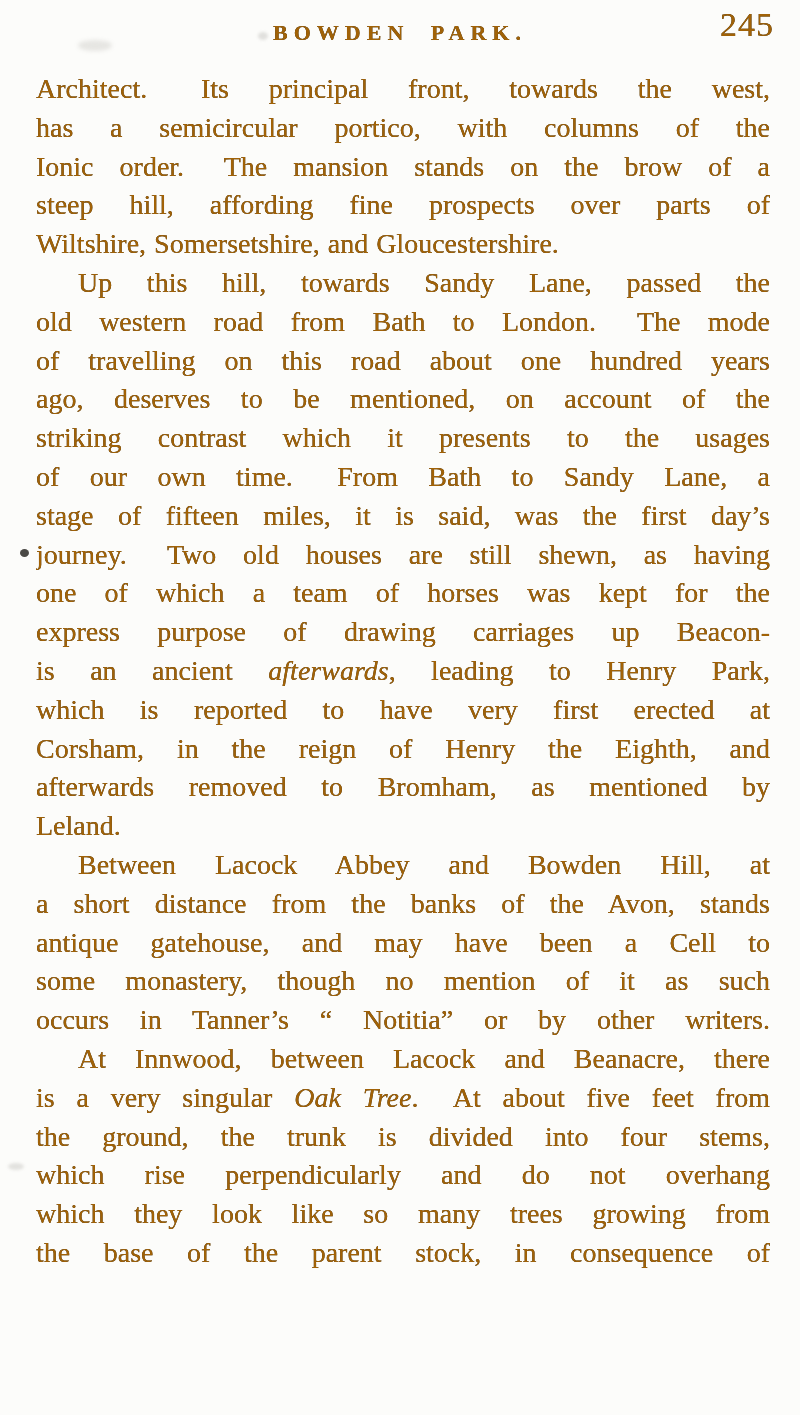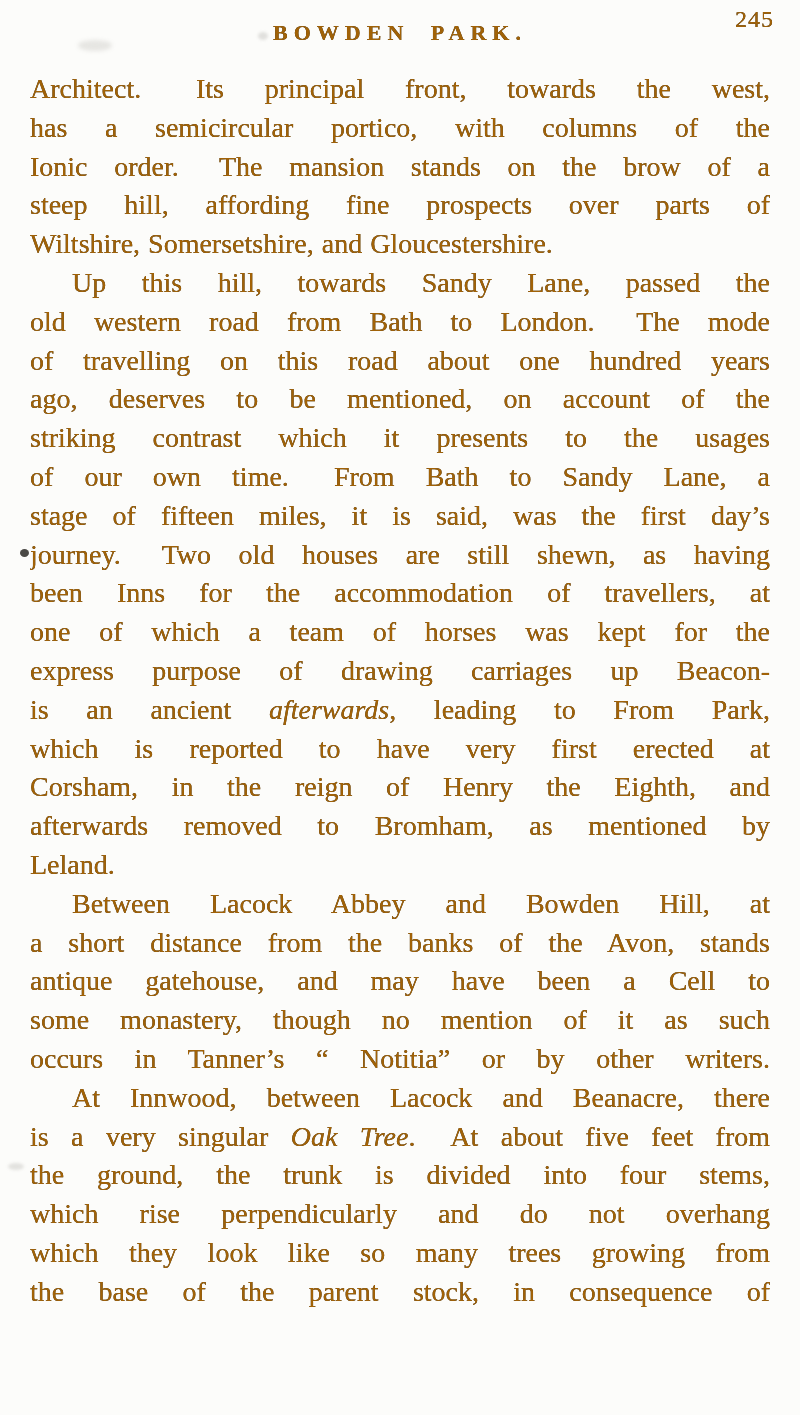--- a/index.html
+++ b/index.html
@@ -33,30 +33,30 @@
     font-size: 22px;
     font-weight: bold;
     letter-spacing: 6px;
     word-spacing: 10px;
     text-shadow: 0 0 0.5px #1f1d1b;
   }
   .page-number {
     position: absolute;
     top: 6px;
     right: 26px;
-    font-size: 24px;
+    font-size: 34px;
     font-weight: normal;
     letter-spacing: 1px;
     text-shadow: 0 0 0.5px #1f1d1b;
   }
   
   .text-block {
     position: absolute;
     top: 70px;
-    left: 30px;
+    left: 36px;
     right: 30px;
   }
   .line {
     height: 38.8px;
     line-height: 38.8px;
     font-size: 28px;
     text-align: justify;
     text-align-last: justify;
     white-space: normal;
     overflow: hidden;
@@ -124,24 +124,23 @@
       <div class="line"><span>steep hill, affording fine prospects over parts of</span></div>
       <div class="line flush"><span>Wiltshire, Somersetshire, and Gloucestershire.</span></div>
       <div class="line indent"><span>Up this hill, towards Sandy Lane, passed the</span></div>
       <div class="line"><span>old western road from Bath to London.  The mode</span></div>
       <div class="line"><span>of travelling on this road about one hundred years</span></div>
       <div class="line"><span>ago, deserves to be mentioned, on account of the</span></div>
       <div class="line"><span>striking contrast which it presents to the usages</span></div>
       <div class="line"><span>of our own time.  From Bath to Sandy Lane, a</span></div>
       <div class="line"><span>stage of fifteen miles, it is said, was the first day’s</span></div>
       <div class="line"><span>journey.  Two old houses are still shewn, as having</span></div>
-      <div class="line"><span>been Inns for the accommodation of travellers, at</span></div>
       <div class="line"><span>one of which a team of horses was kept for the</span></div>
       <div class="line"><span>express purpose of drawing carriages up Beacon-</span></div>
-      <div class="line"><span>is an ancient </span><em>afterwards</em><span>, leading to From Park,</span></div>
+      <div class="line"><span>is an ancient </span><em>afterwards</em><span>, leading to Henry Park,</span></div>
       <div class="line"><span>which is reported to have very first erected at</span></div>
       <div class="line"><span>Corsham, in the reign of Henry the Eighth, and</span></div>
       <div class="line"><span>afterwards removed to Bromham, as mentioned by</span></div>
       <div class="line flush"><span>Leland.</span></div>
       <div class="line indent"><span>Between Lacock Abbey and Bowden Hill, at</span></div>
       <div class="line"><span>a short distance from the banks of the Avon, stands</span></div>
       <div class="line"><span>antique gatehouse, and may have been a Cell to</span></div>
       <div class="line"><span>some monastery, though no mention of it as such</span></div>
       <div class="line"><span>occurs in Tanner’s “ Notitia” or by other writers.</span></div>
       <div class="line indent"><span>At Innwood, between Lacock and Beanacre, there</span></div>

